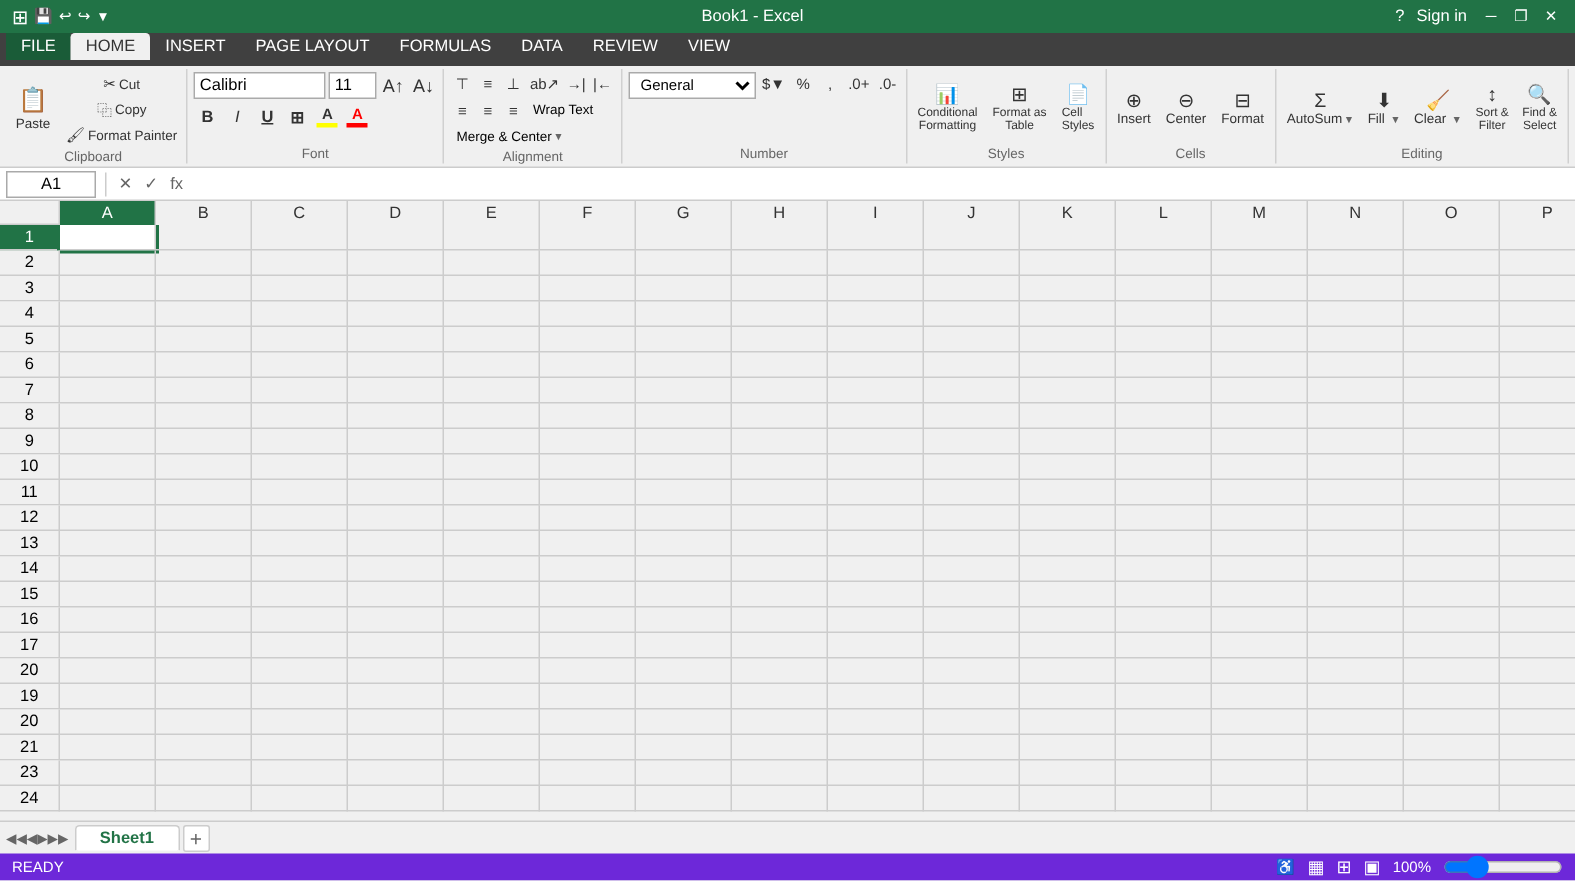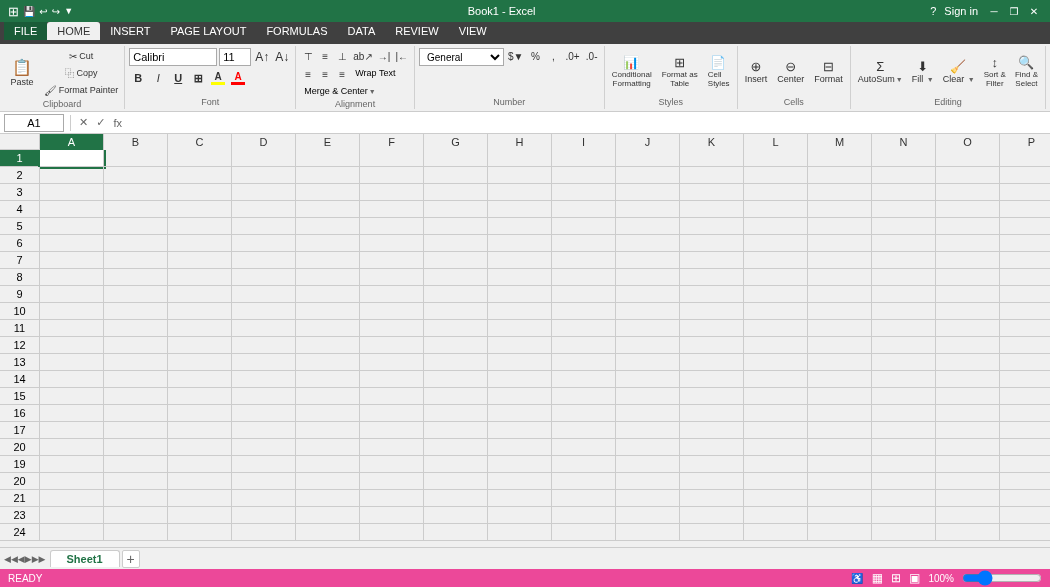--- a/index.html
+++ b/index.html
@@ -274,21 +274,21 @@
     .sheet-tab-add {
       width: 18px; height: 18px;
       display: flex; align-items: center; justify-content: center;
       cursor: pointer; font-size: 14px; color: #666;
       border: 1px solid #ccc; border-radius: 2px; background: white;
     }
 
     
     #status-bar {
       height: 18px;
-      background: #ec4899;
+      background: #6d28d9;
       display: flex;
       align-items: center;
       padding: 0 8px;
       justify-content: space-between;
       color: white;
       font-size: 10px;
     }
     .status-icons { display: flex; gap: 8px; align-items: center; }
 
     .col-width-a { width: 64px; min-width: 64px; }

